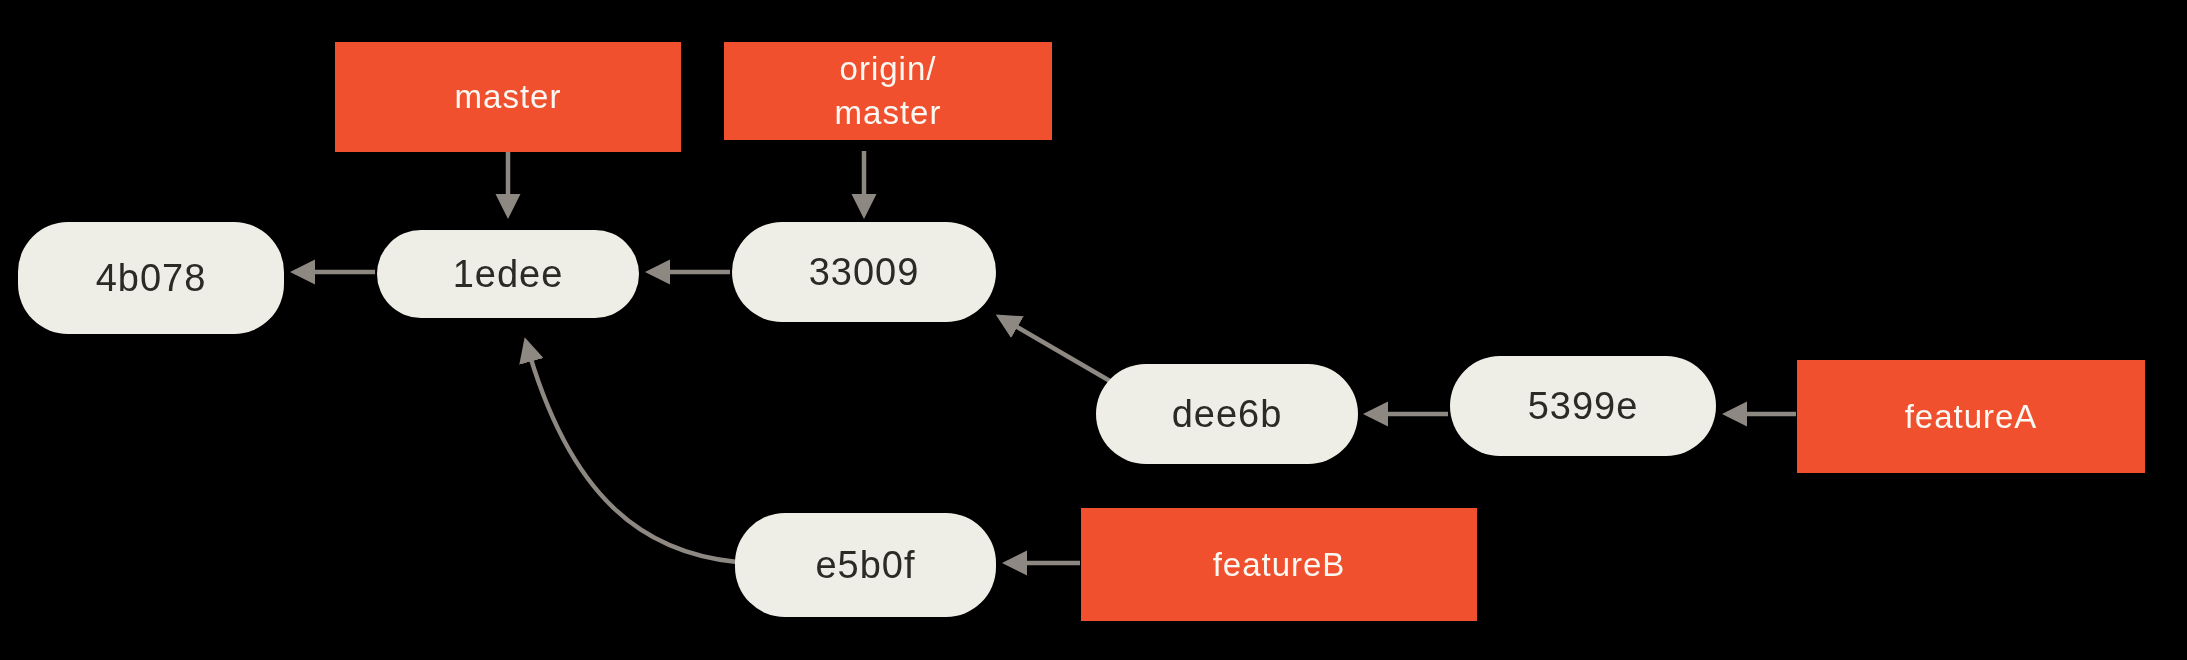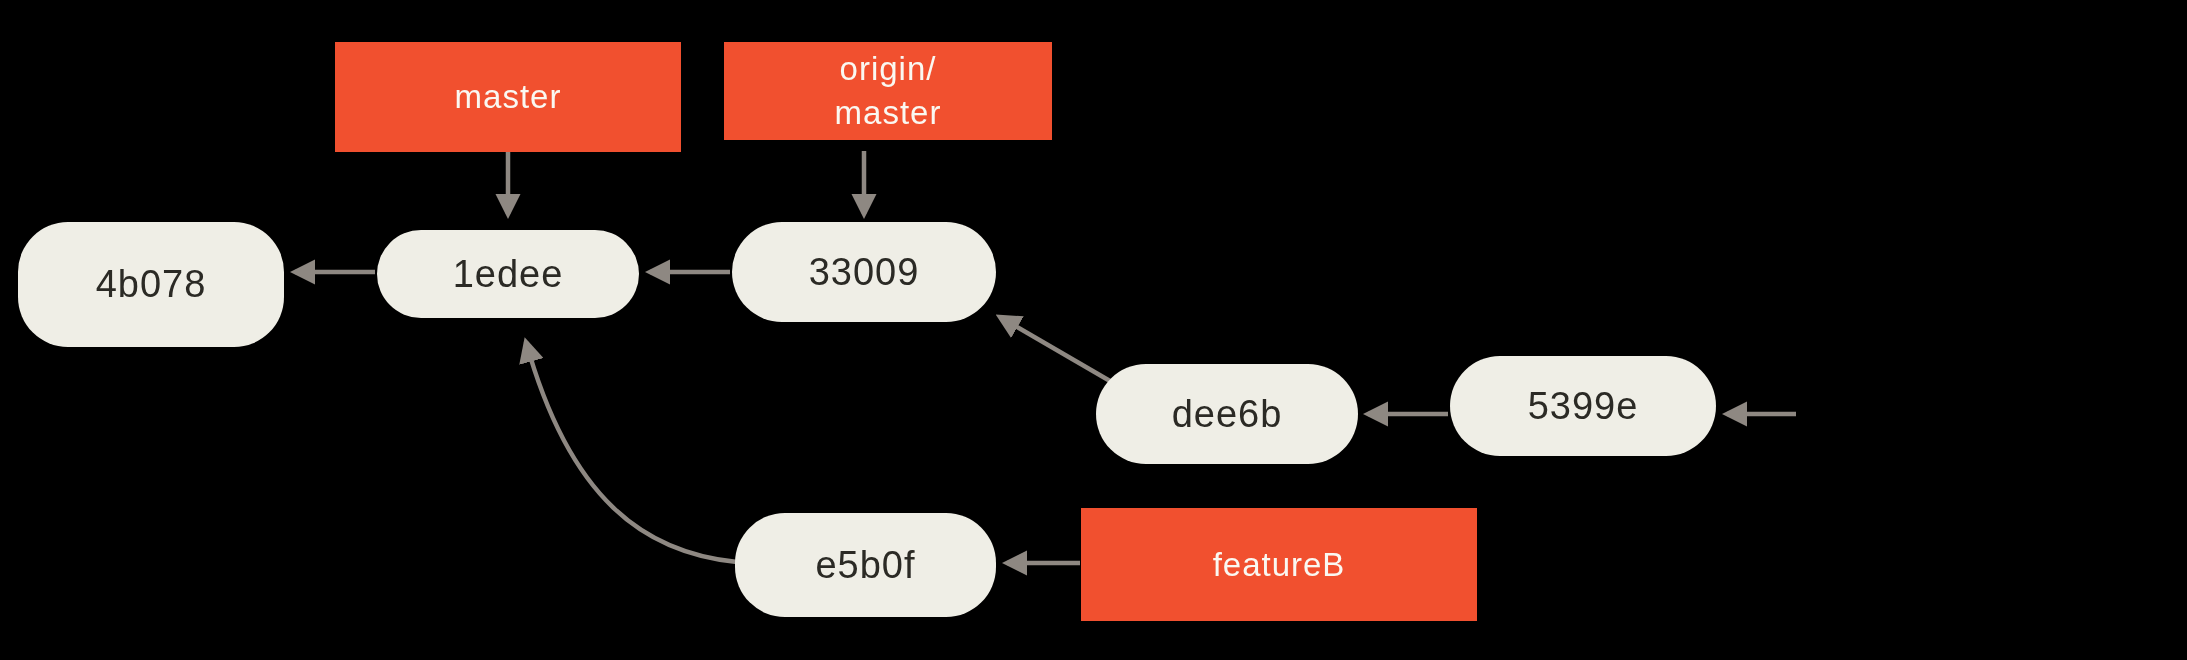--- a/index.html
+++ b/index.html
@@ -45,21 +45,21 @@
     font-size: 33px;
     display: flex;
     align-items: center;
     justify-content: center;
     text-align: center;
     white-space: pre-line;
     line-height: 1.32;
     letter-spacing: 1px;
   }
   
-  #c-4b078 { left: 18px;   top: 222px; width: 266px; height: 125px; }
+  #c-4b078 { left: 18px;   top: 222px; width: 266px; height: 112px; }
   #c-1edee { left: 377px;  top: 230px; width: 262px; height: 88px; }
   #c-33009 { left: 732px;  top: 222px; width: 264px; height: 100px; }
   #c-dee6b { left: 1096px; top: 364px; width: 262px; height: 100px; }
   #c-5399e { left: 1450px; top: 356px; width: 266px; height: 100px; }
   #c-e5b0f { left: 735px;  top: 513px; width: 261px; height: 104px; }
   
   #bl-master   { left: 335px;  top: 42px;  width: 346px; height: 110px; }
   #bl-origin   { left: 700px;  top: 42px;  width: 328px; height: 98px; margin-left: 24px; }
   #bl-featureA { left: 1797px; top: 360px; width: 348px; height: 113px; }
   #bl-featureB { left: 1081px; top: 508px; width: 396px; height: 113px; }
@@ -84,20 +84,21 @@
     <path class="edge" d="M1796,414 L1727,414" marker-end="url(#ah)"></path>
     <path class="edge" d="M1080,563 L1007,563" marker-end="url(#ah)"></path>
     <path class="edge" d="M737,562 C645,553 570,500 526,342" marker-end="url(#ah)"></path>
   </svg>
 
   <div class="branch-label" id="bl-master">master</div>
 
   <div class="branch-label" id="bl-origin">origin/
 master</div>
 
+  <div class="branch-label" id="bl-featureA">featureA</div>
 
   <div class="branch-label" id="bl-featureB">featureB</div>
 
   <div class="commit" id="c-4b078">4b078</div>
 
   <div class="commit" id="c-1edee">1edee</div>
 
   <div class="commit" id="c-33009">33009</div>
 
   <div class="commit" id="c-dee6b">dee6b</div>

